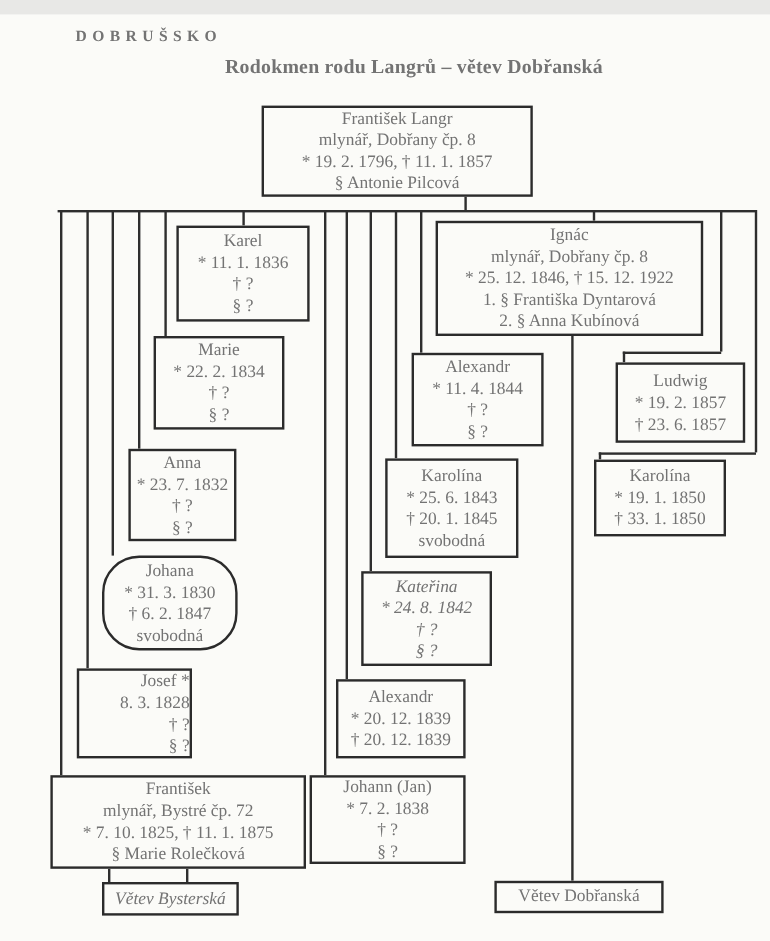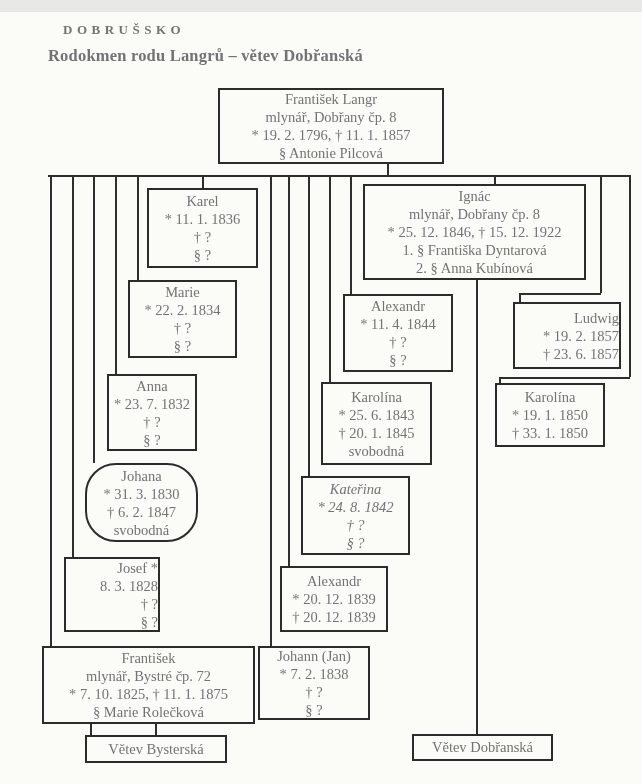--- a/index.html
+++ b/index.html
@@ -7,21 +7,21 @@
     position:relative;width:642px;height:784px;margin:12px auto;
     background:#fbfbf8;color:#737373;
     font-family:"Liberation Serif","DejaVu Serif",serif;
     overflow:hidden;
   }
   .region-label{
     position:absolute;left:63px;top:10px;
     font-size:13px;font-weight:bold;letter-spacing:4.5px;
   }
   .tree-title{
-    position:absolute;left:0;right:0;top:34px;
+    position:absolute;left:0;right:0;top:34px;text-align:center;
     font-size:16.5px;font-weight:bold;letter-spacing:.2px;padding-left:48px;
   }
   .person-box{
     position:absolute;border:2.5px solid #2b2b2b;background:#fbfbf8;
     display:flex;flex-direction:column;justify-content:center;align-items:center;
     text-align:center;font-size:14.5px;line-height:18px;white-space:nowrap;
     box-sizing:border-box;z-index:2;
   }
   .branch-box{
     position:absolute;border:2px solid #2b2b2b;background:#fbfbf8;
@@ -141,48 +141,48 @@
     <div>† ?</div>
     <div>§ ?</div>
   </div>
 
   <div class="person-box" style="left:280px;top:554px;width:108px;height:66px;">
     <div>Alexandr</div>
     <div>* 20. 12. 1839</div>
     <div>† 20. 12. 1839</div>
   </div>
 
-  <div class="person-box" style="left:258px;top:634px;width:112px;height:74px;">
+  <div class="person-box" style="left:258px;top:634px;width:130px;height:74px;">
     <div>Johann (Jan)</div>
     <div>* 7. 2. 1838</div>
     <div>† ?</div>
     <div>§ ?</div>
   </div>
 
   <div class="person-box" style="left:363px;top:172px;width:223px;height:96px;">
     <div>Ignác</div>
     <div>mlynář, Dobřany čp. 8</div>
     <div>* 25. 12. 1846, † 15. 12. 1922</div>
     <div>1. § Františka Dyntarová</div>
     <div>2. § Anna Kubínová</div>
   </div>
 
-  <div class="person-box" style="left:513px;top:290px;width:108px;height:67px;align-items:flex-end;">
+  <div class="person-box" style="left:513px;top:290px;width:108px;height:67px;">
     <div>Ludwig</div>
     <div>* 19. 2. 1857</div>
     <div>† 23. 6. 1857</div>
   </div>
 
   <div class="person-box" style="left:495px;top:371px;width:110px;height:64px;">
     <div>Karolína</div>
     <div>* 19. 1. 1850</div>
     <div>† 33. 1. 1850</div>
   </div>
 
-  <div class="branch-box" style="left:85px;top:723px;width:142px;height:28px;">
+  <div class="branch-box" style="left:85px;top:723px;width:114px;height:28px;font-style:italic;">
     <div>Větev Bysterská</div>
   </div>
 
   <div class="branch-box" style="left:412px;top:722px;width:141px;height:27px;">
     <div>Větev Dobřanská</div>
   </div>
 
 </div>
 
 </body></html>

